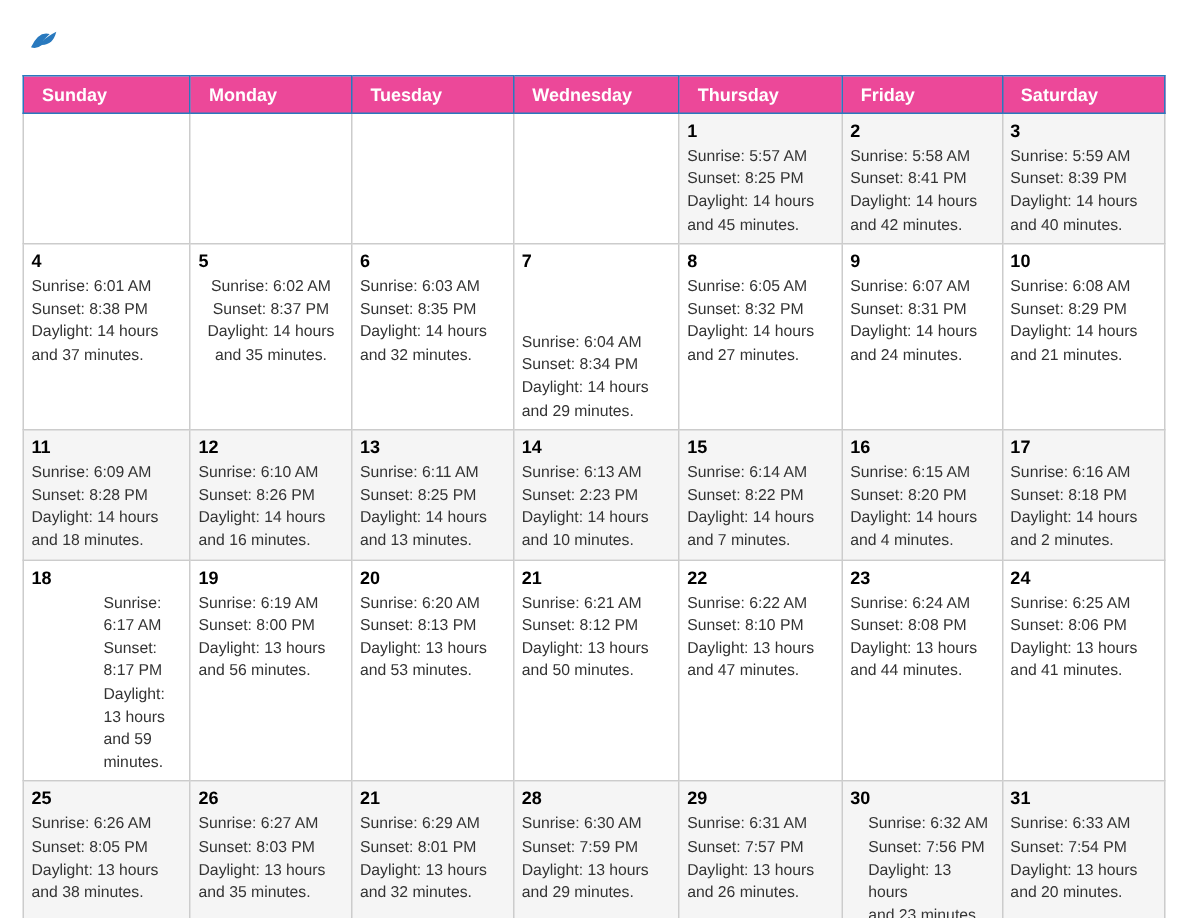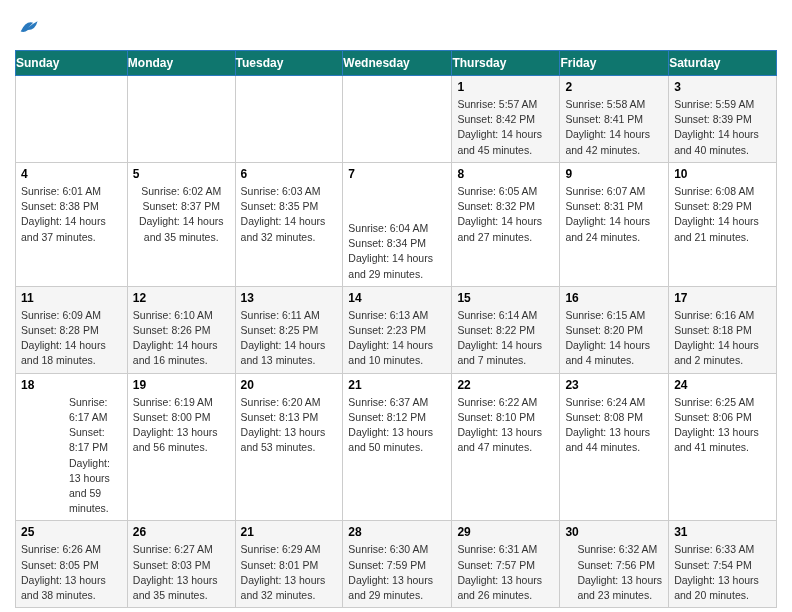--- a/index.html
+++ b/index.html
@@ -49,23 +49,23 @@
       font-size: 15px;
       color: #555;
       margin-top: 2px;
     }
     table {
       width: 100%;
       border-collapse: collapse;
       font-size: 11px;
     }
     thead tr th {
-      background-color: #0f766e;
+      background-color: #ec4899;
       color: #fff;
-      padding: 5px 0;
+      padding: 5px 12px;
       text-align: left;
       font-size: 12px;
       font-weight: bold;
       border: 1px solid #2979be;
     }
     tbody tr td {
       border: 1px solid #ccc;
       vertical-align: top;
       padding: 4px 5px;
       height: 78px;
@@ -124,21 +124,21 @@
   </thead>
   <tbody id="calendar-body">
   <tr>
         <td class="empty-cell"></td>
         <td class="empty-cell"></td>
         <td class="empty-cell"></td>
         <td class="empty-cell"></td>
         <td>
           <span class="day-num">1</span>
           <div class="day-info" style="white-space: pre-line;">Sunrise: 5:57 AM
-Sunset: 8:42 PM
+Sunset: 8:25 PM
 Daylight: 14 hours
 and 45 minutes.</div>
         </td>
         <td>
           <span class="day-num">2</span>
           <div class="day-info" style="white-space: pre-line;">Sunrise: 5:58 AM
 Sunset: 8:41 PM
 Daylight: 14 hours
 and 42 minutes.</div>
         </td>
@@ -269,21 +269,21 @@
         </td>
         <td>
           <span class="day-num">20</span>
           <div class="day-info" style="white-space: pre-line;">Sunrise: 6:20 AM
 Sunset: 8:13 PM
 Daylight: 13 hours
 and 53 minutes.</div>
         </td>
         <td>
           <span class="day-num">21</span>
-          <div class="day-info" style="white-space: pre-line;">Sunrise: 6:37 AM
+          <div class="day-info" style="white-space: pre-line;">Sunrise: 6:21 AM
 Sunset: 8:12 PM
 Daylight: 13 hours
 and 50 minutes.</div>
         </td>
         <td>
           <span class="day-num">22</span>
           <div class="day-info" style="white-space: pre-line;">Sunrise: 6:22 AM
 Sunset: 8:10 PM
 Daylight: 13 hours
 and 47 minutes.</div>

